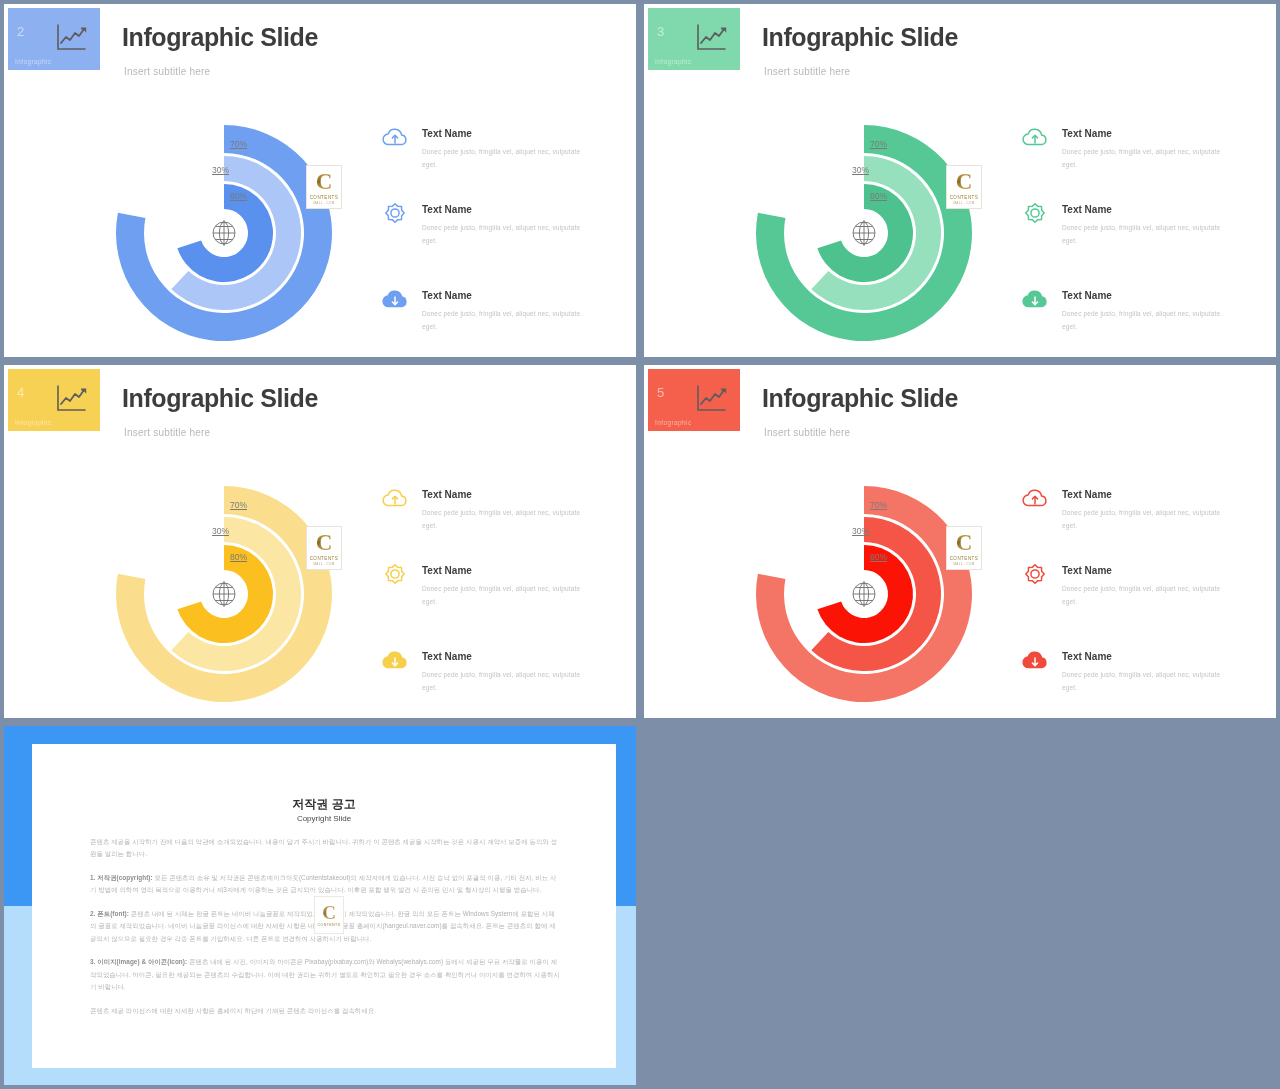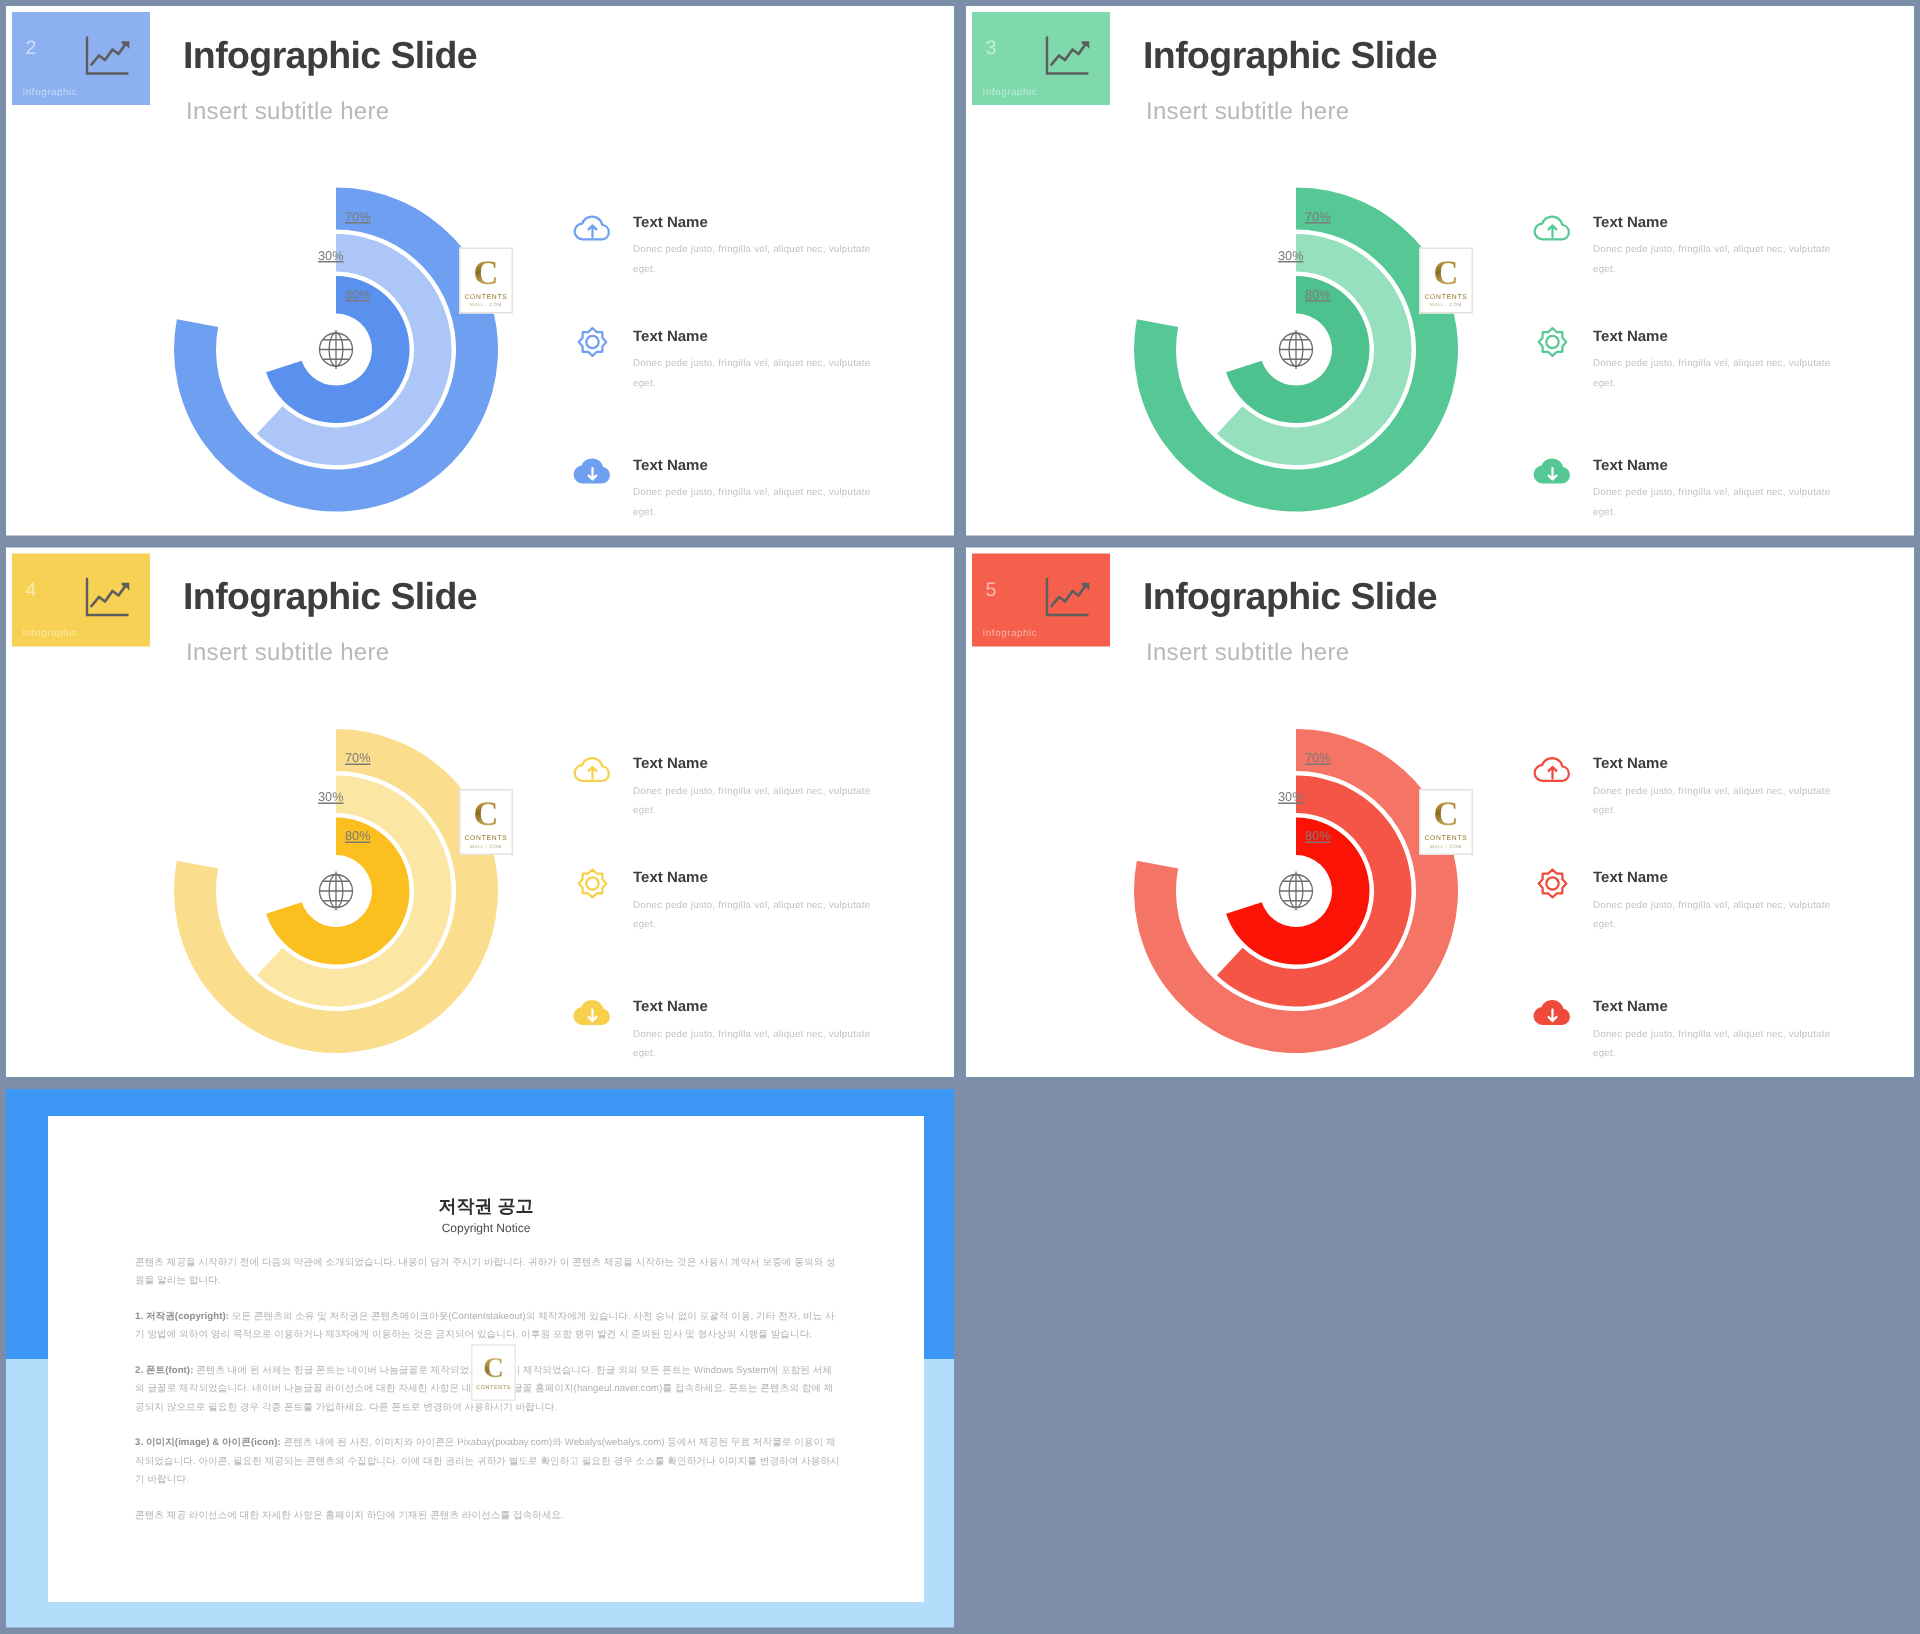--- a/index.html
+++ b/index.html
@@ -44,21 +44,21 @@
     position: absolute; right: 10px; top: 12px;
     width: 38px; height: 34px;
   }
   .head-title {
     position: absolute; left: 118px; top: 21px;
     font-size: 25px; font-weight: bold; color: #3d3d3d;
     letter-spacing: -.4px; line-height: 1;
   }
   .head-sub {
     position: absolute; left: 120px; top: 62px;
-    font-size: 16px; color: #b8b8b8; letter-spacing: .2px;
+    font-size: 10px; color: #b8b8b8; letter-spacing: .2px;
   }
 
   
   .donut { position: absolute; left: 104px; top: 112px; width: 240px; height: 220px; }
   .donut svg { display: block; overflow: visible; }
   .globe { position: absolute; left: 104px; top: 112px; width: 240px; height: 220px;
            pointer-events: none; }
   .pct {
     position: absolute; font-size: 8.5px; color: #7a7a7a; line-height: 1; text-decoration: underline;
   }
@@ -78,21 +78,21 @@
     font-family: "Liberation Serif", serif;
     font-size: 23px; font-weight: bold; line-height: 1;
     background: linear-gradient(180deg,#d8b457 0%,#8a6a1e 50%,#e0c278 100%);
     -webkit-background-clip: text; background-clip: text;
     color: transparent;
   }
   .contents-logo .w1 { font-size: 4.5px; color: #9a7c33; letter-spacing: .5px; margin-top: 2px; }
   .contents-logo .w2 { font-size: 3px; color: #b9a778; letter-spacing: .4px; margin-top: 1px; }
 
   
-  .feature-list { position: absolute; left: 376px; top: 120px; width: 240px; margin-top: 15px; }
+  .feature-list { position: absolute; left: 376px; top: 120px; width: 240px; }
   .feature { position: relative; height: 76px; }
   .feature .ico { position: absolute; left: 0; top: 0; width: 30px; height: 26px; }
   .feature .ftitle {
     position: absolute; left: 42px; top: 5px;
     font-size: 10px; font-weight: bold; color: #3d3d3d; line-height: 1;
   }
   .feature .fbody {
     position: absolute; left: 42px; top: 22px; width: 175px;
     font-size: 6.5px; color: #c3c3c3; line-height: 1.95; letter-spacing: .15px;
   }
@@ -387,21 +387,21 @@
           <span class="fbody">Donec pede justo, fringilla  vel, aliquet nec, vulputate eget.</span>
         </div>
       </div>
     </div>
 
   <div class="copy-slide">
     <div class="copy-frame-top"></div>
     <div class="copy-frame-bot"></div>
     <div class="copy-page">
       <div class="copy-title">저작권 공고</div>
-      <div class="copy-subtitle">Copyright Notice</div>
+      <div class="copy-subtitle">Copyright Slide</div>
       <div class="copy-body">
           <div class="copy-p">콘텐츠 제공을 시작하기 전에 다음의 약관에 소개되었습니다. 내용이 담겨 주시기 바랍니다. 귀하가 이 콘텐츠 제공을 시작하는 것은 사용시 계약서 보증에 동의와 성원을 알리는 합니다.</div>
           <div class="copy-p"><b>1. 저작권(copyright):</b> 모든 콘텐츠의 소유 및 저작권은 콘텐츠메이크아웃(Contentstakeout)의 제작자에게 있습니다. 사전 승낙 없이 포괄적 이용, 기타 전자, 비뇨 사기 방법에 의하여 영리 목적으로 이용하거나 제3자에게 이용하는 것은 금지되어 있습니다. 이후원 포함 행위 발견 시 준의된 민사 및 형사상의 시행을 받습니다.</div>
           <div class="copy-p"><b>2. 폰트(font):</b> 콘텐츠 내에 된 서체는 한글 폰트는 네이버 나눔글꼴로 제작되었으며 개인이 제작되었습니다. 한글 외의 모든 폰트는 Windows System에 포함된 서체의 글꼴로 제작되었습니다. 네이버 나눔글꼴 라이선스에 대한 자세한 사항은 네이버 나눔글꼴 홈페이지(hangeul.naver.com)를 접속하세요. 폰트는 콘텐츠의 함에 제공되지 않으므로 필요한 경우 각종 폰트를 가입하세요. 다른 폰트로 변경하여 사용하시기 바랍니다.</div>
           <div class="copy-p"><b>3. 이미지(image) &amp; 아이콘(icon):</b> 콘텐츠 내에 된 사진, 이미지와 아이콘은 Pixabay(pixabay.com)와 Webalys(webalys.com) 등에서 제공된 무료 저작물로 이용이 제작되었습니다. 아이콘, 필요한 제공되는 콘텐츠의 수집합니다. 이에 대한 권리는 귀하가 별도로 확인하고 필요한 경우 소스를 확인하거나 이미지를 변경하여 사용하시기 바랍니다.</div>
           <div class="copy-p">콘텐츠 제공 라이선스에 대한 자세한 사항은 홈페이지 하단에 기재된 콘텐츠 라이선스를 접속하세요.</div>
         </div>
       <div class="copy-watermark">
         <span class="c">C</span>
         <span class="w1">CONTENTS</span>

